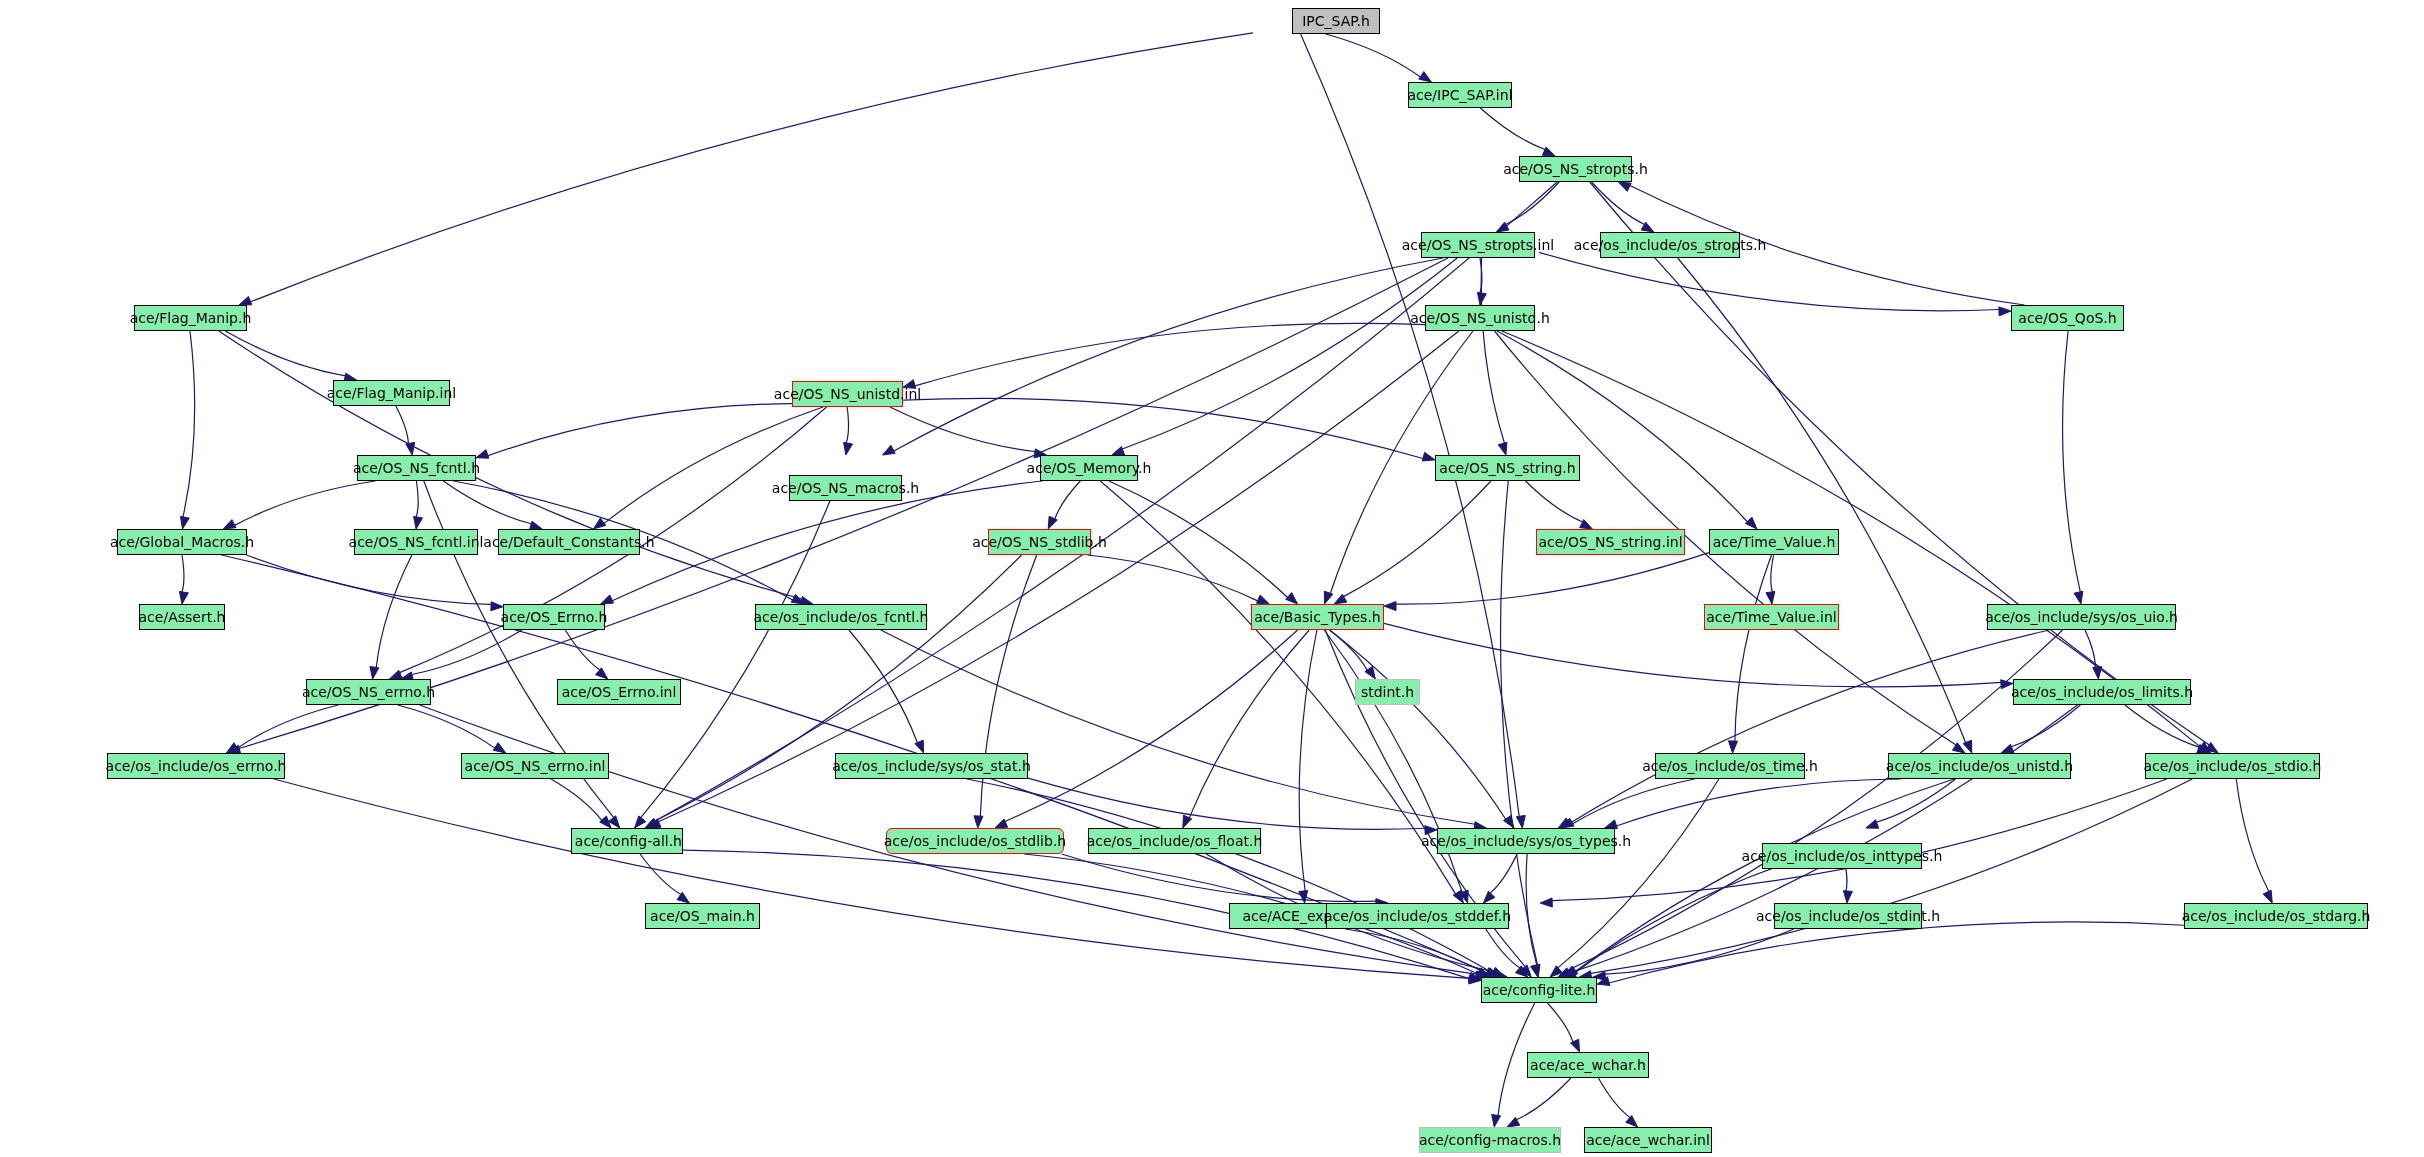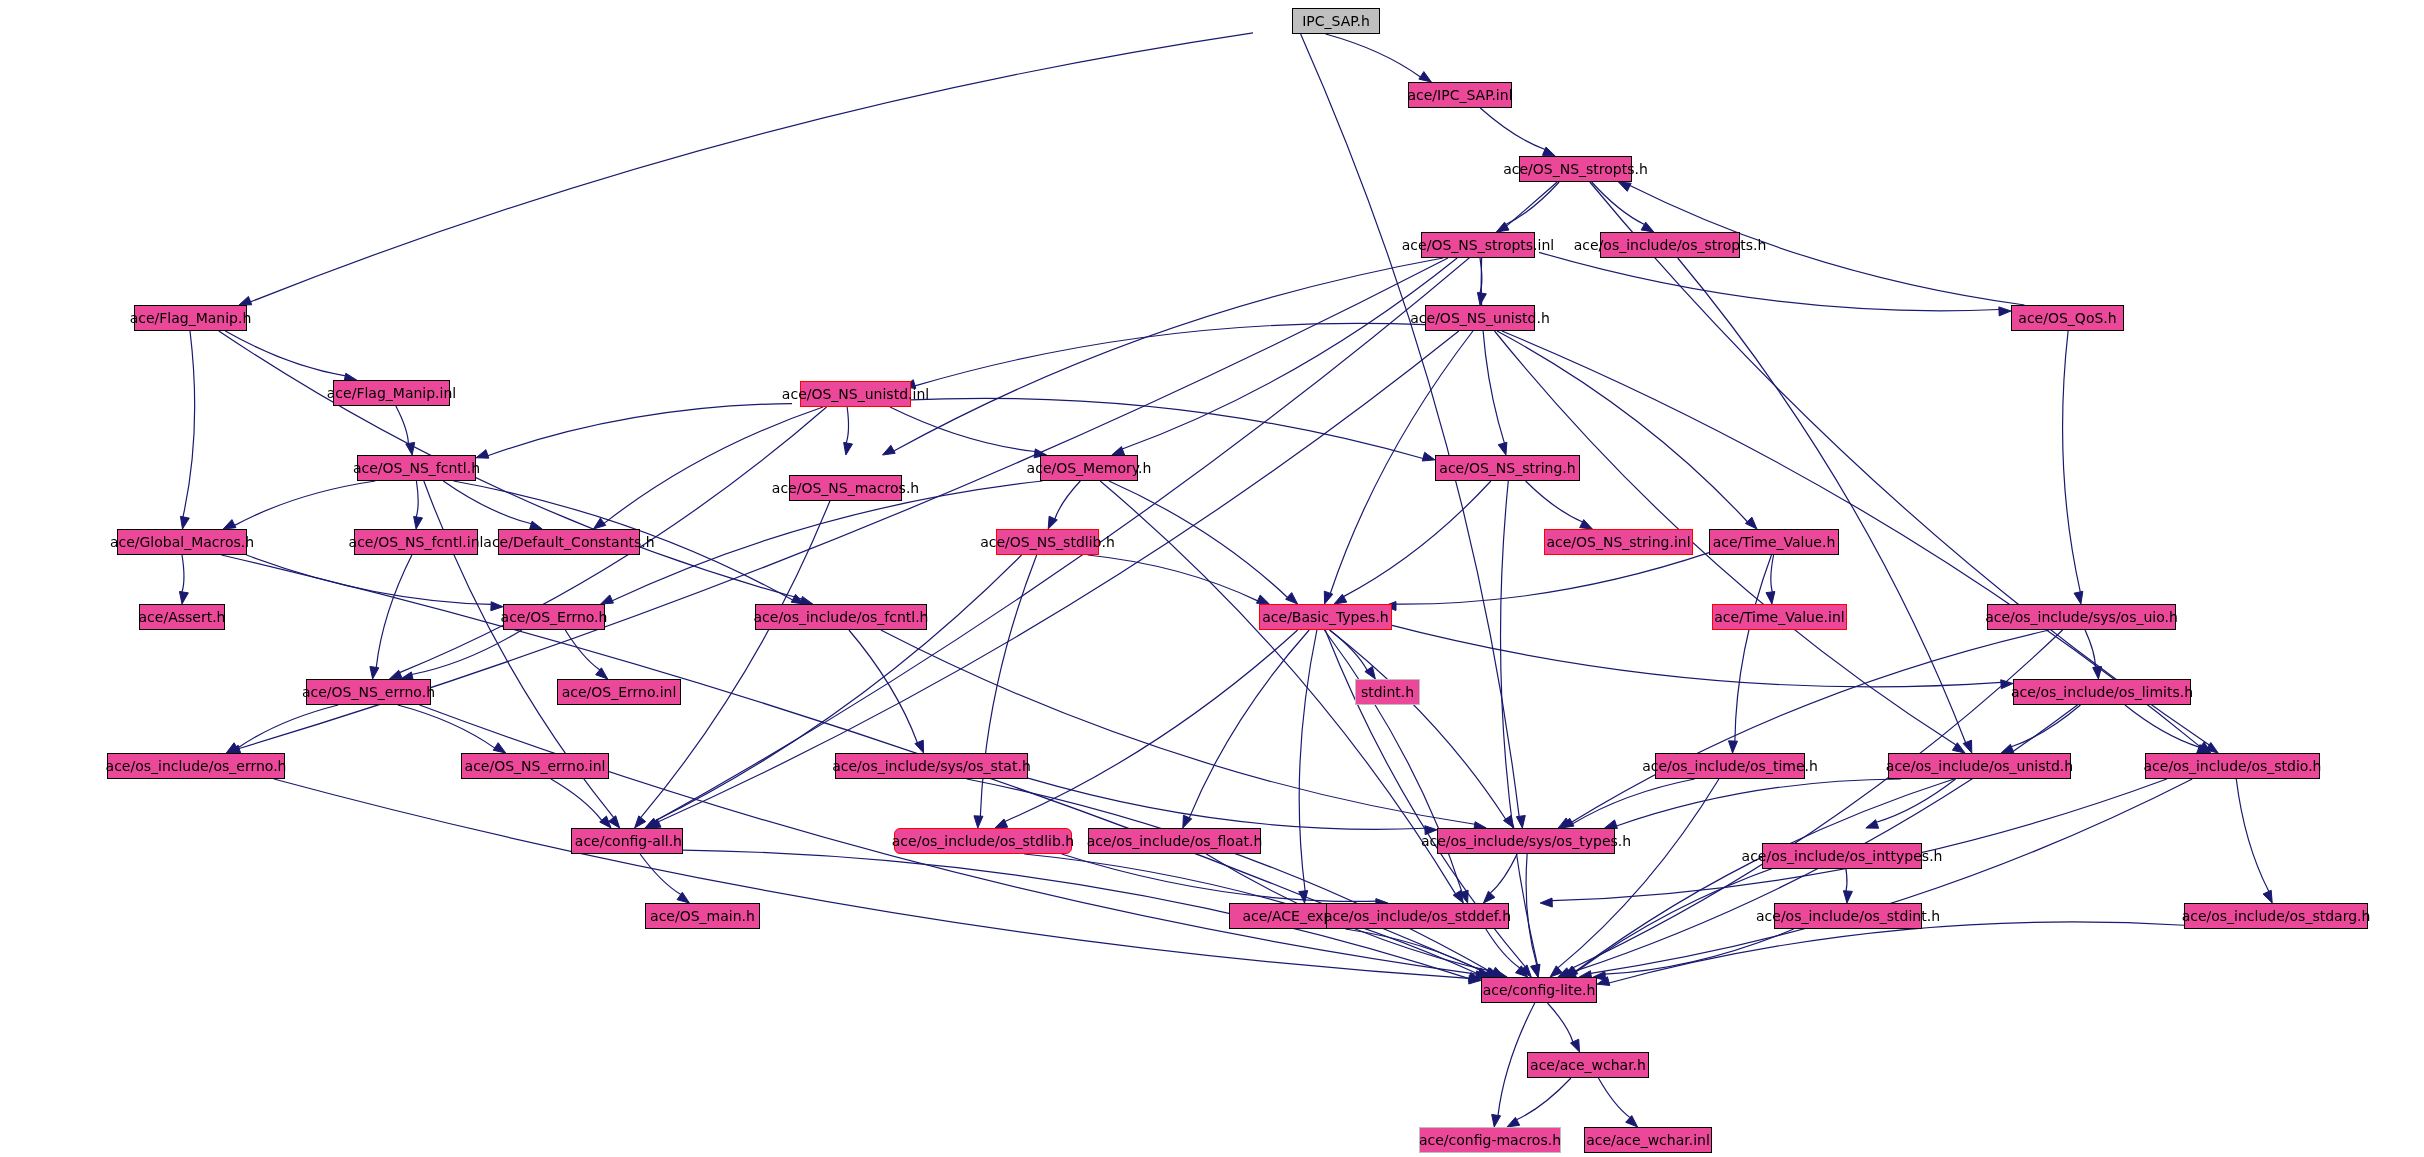--- a/index.html
+++ b/index.html
@@ -1,24 +1,24 @@
 <!DOCTYPE html>
 <html><head>
 <meta charset="utf-8">
 <style>
   html, body { margin: 0; padding: 0; background: #ffffff; }
   body { width: 2424px; height: 1157px; position: relative; overflow: hidden;
          font-family: "DejaVu Sans", "Liberation Sans", sans-serif; }
   #graph { position: absolute; left: 0; top: 0; width: 2424px; height: 1157px; }
-  .node { position: absolute; box-sizing: border-box; background: #ec4899;
+  .node { position: absolute; box-sizing: border-box; background: #86efac;
           border: 1.5px solid #000000; height: 26px; display: flex;
           align-items: center; justify-content: center; font-size: 14px;
           color: #000000; white-space: nowrap; cursor: pointer; }
   .node.root { background: #bfbfbf; margin-left: 39px; }
-  .node.red { border-color: #ff0000; margin-left: 8px; }
+  .node.red { border-color: #ff0000; }
   .node.gray { border-color: #bfbfbf; }
   svg#edges { position: absolute; left: 0; top: 0; }
   svg#edges path { fill: none; stroke: #191970; stroke-width: 1.2; }
   svg#edges polygon { fill: #191970; stroke: #191970; }
 </style>
 </head>
 <body>
 
 <div id="graph">
   <svg id="edges" width="2424" height="1157">

